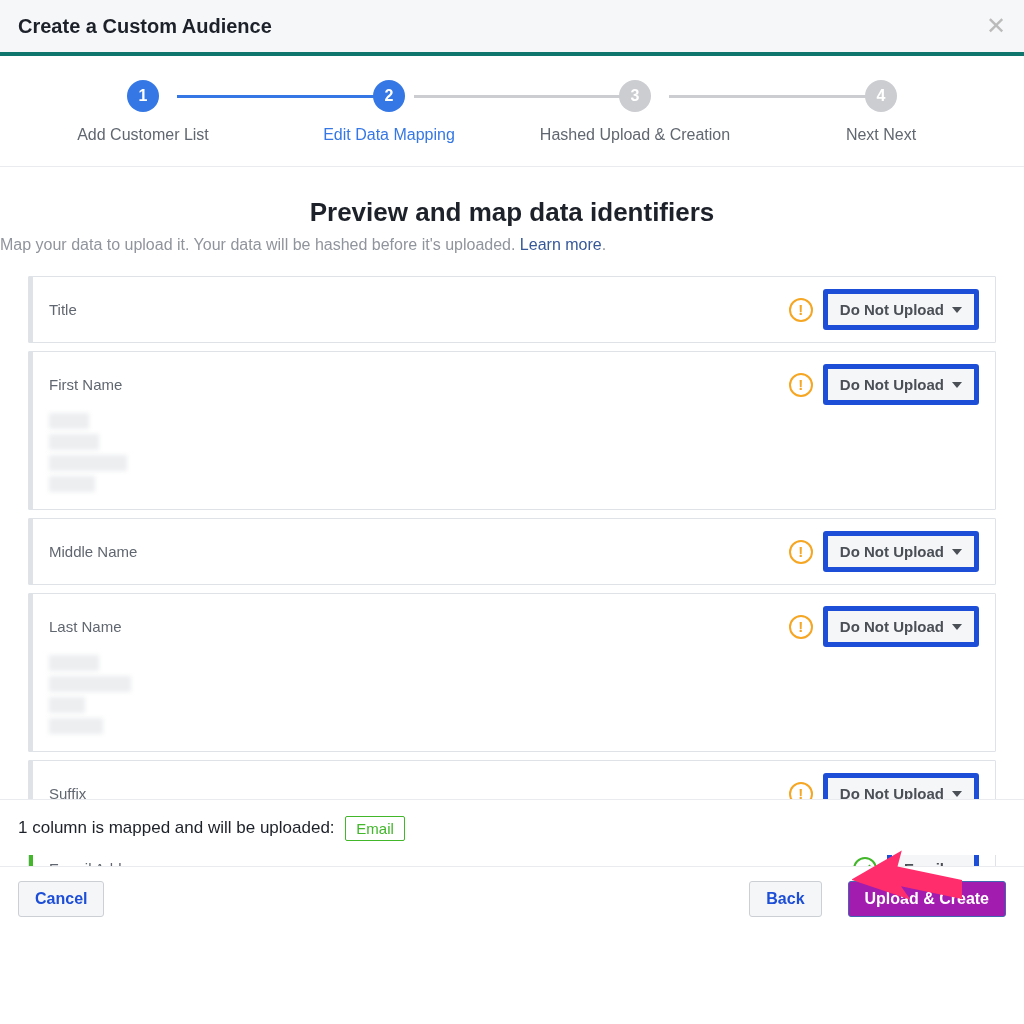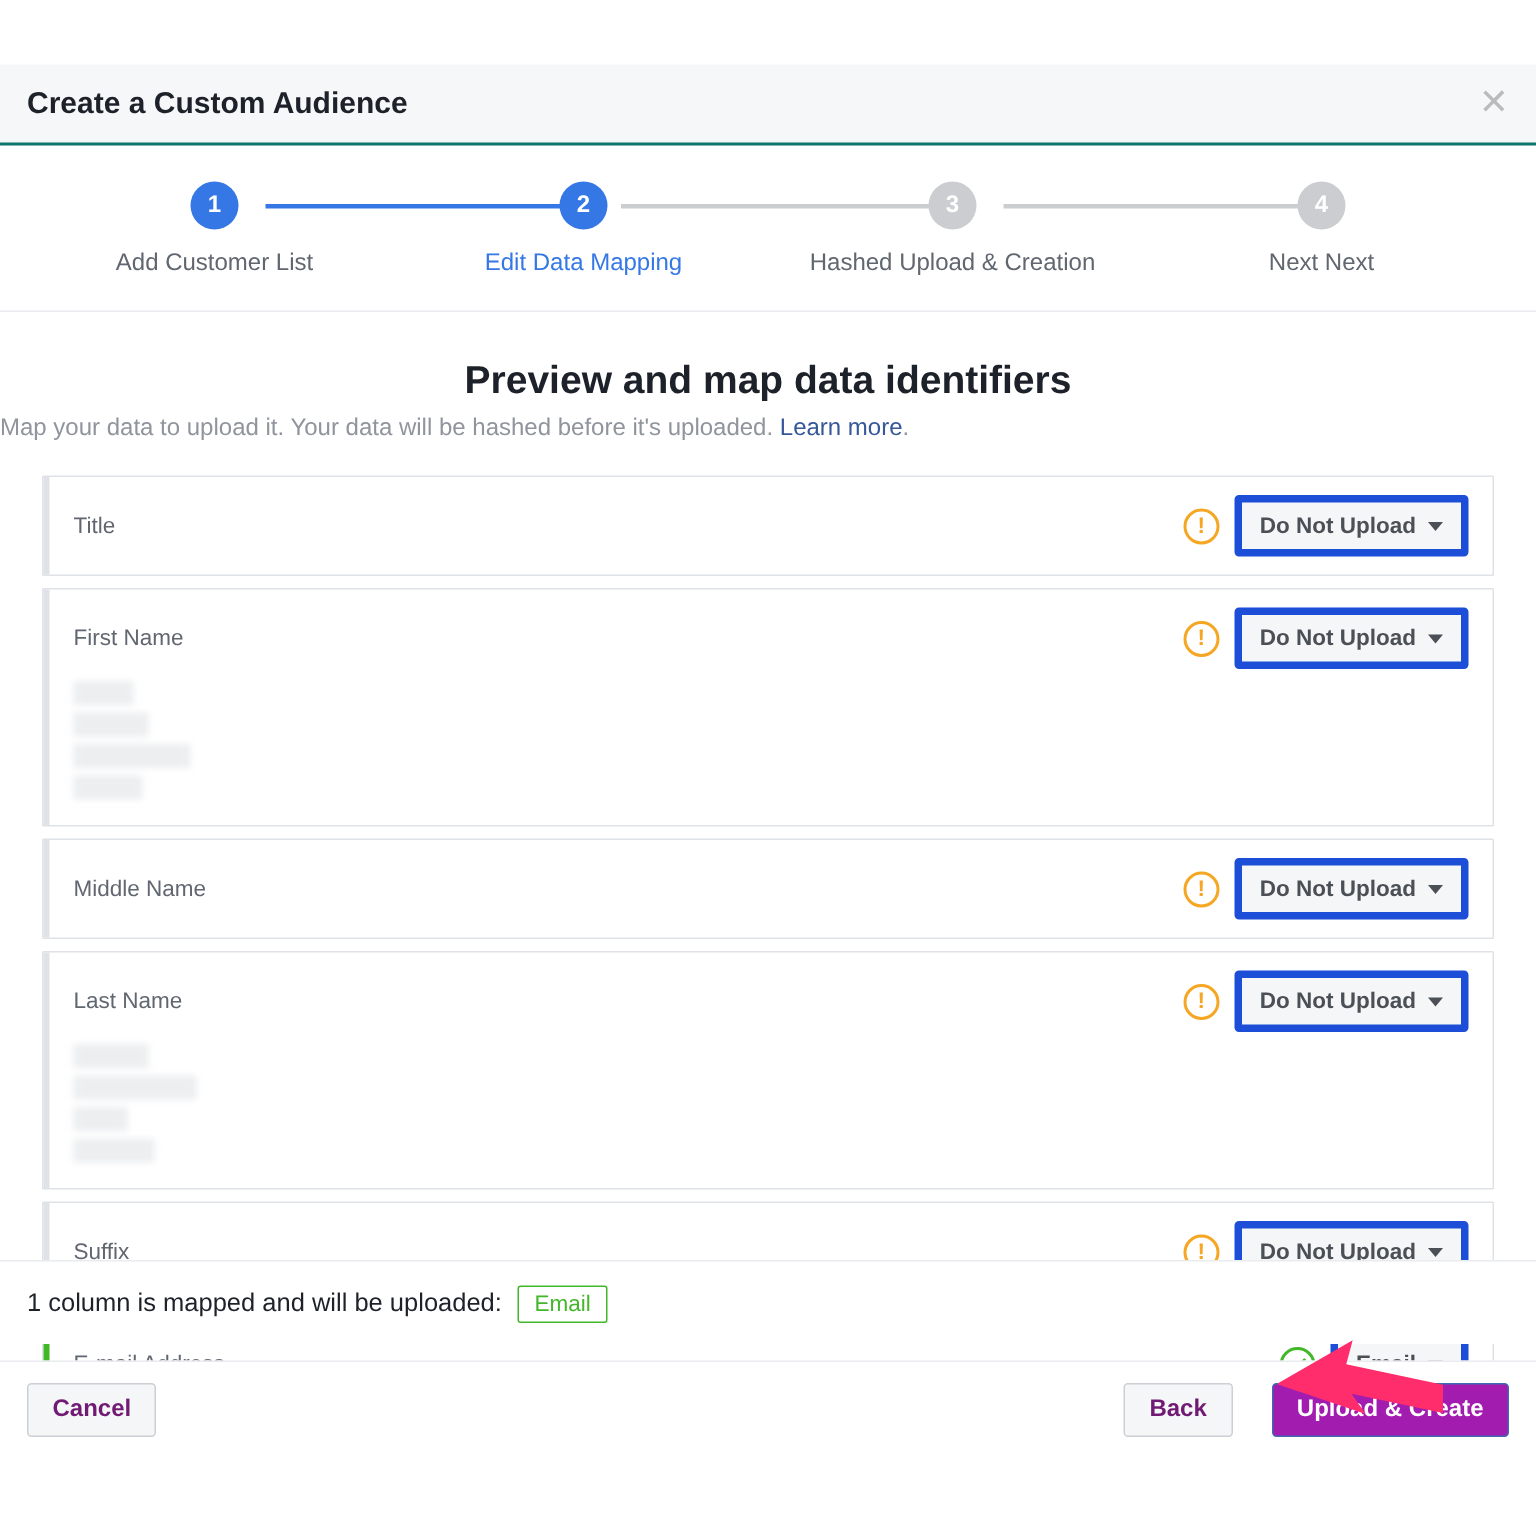--- a/index.html
+++ b/index.html
@@ -10,26 +10,25 @@
     background: #fff;
     font-family: -apple-system, BlinkMacSystemFont, "Segoe UI", Helvetica, Arial, sans-serif;
     color: #1d2129;
     position: relative;
     overflow: hidden;
     font-size: 14px;
   }
   .modal { position: relative; width: 1024px; }
   .modal-header {
     background: #f6f7f9;
-    border-bottom: 2px solid #0f766e;
+    border-bottom: 4px solid #0f766e;
     padding: 14px 18px;
     display: flex;
     align-items: center;
     justify-content: space-between;
-    margin-top: 43px;
   }
   .modal-title { font-size: 20px; font-weight: 700; color: #1d2129; }
   .close-btn {
     color: #bbb;
     font-size: 24px;
     line-height: 1;
     cursor: pointer;
     user-select: none;
   }
   .steps-wrap { padding: 24px 20px 22px; border-bottom: 1px solid #e9ebee; }
@@ -142,21 +141,21 @@
     justify-content: space-between;
     border-top: 1px solid #e9ebee;
     background: #fff;
   }
   .btn {
     border: 1px solid #ccd0d5;
     background: #f5f6f7;
     border-radius: 3px;
     padding: 8px 16px;
     font-size: 16px;
-    color: #701a75;
+    color: #1d4ed8;
     font-weight: 700;
     cursor: pointer;
   }
   .btn.primary {
     background: #a21caf;
     border-color: #4267b2;
     color: #fff;
   }
   .footer-right { display: flex; gap: 26px; }
 

